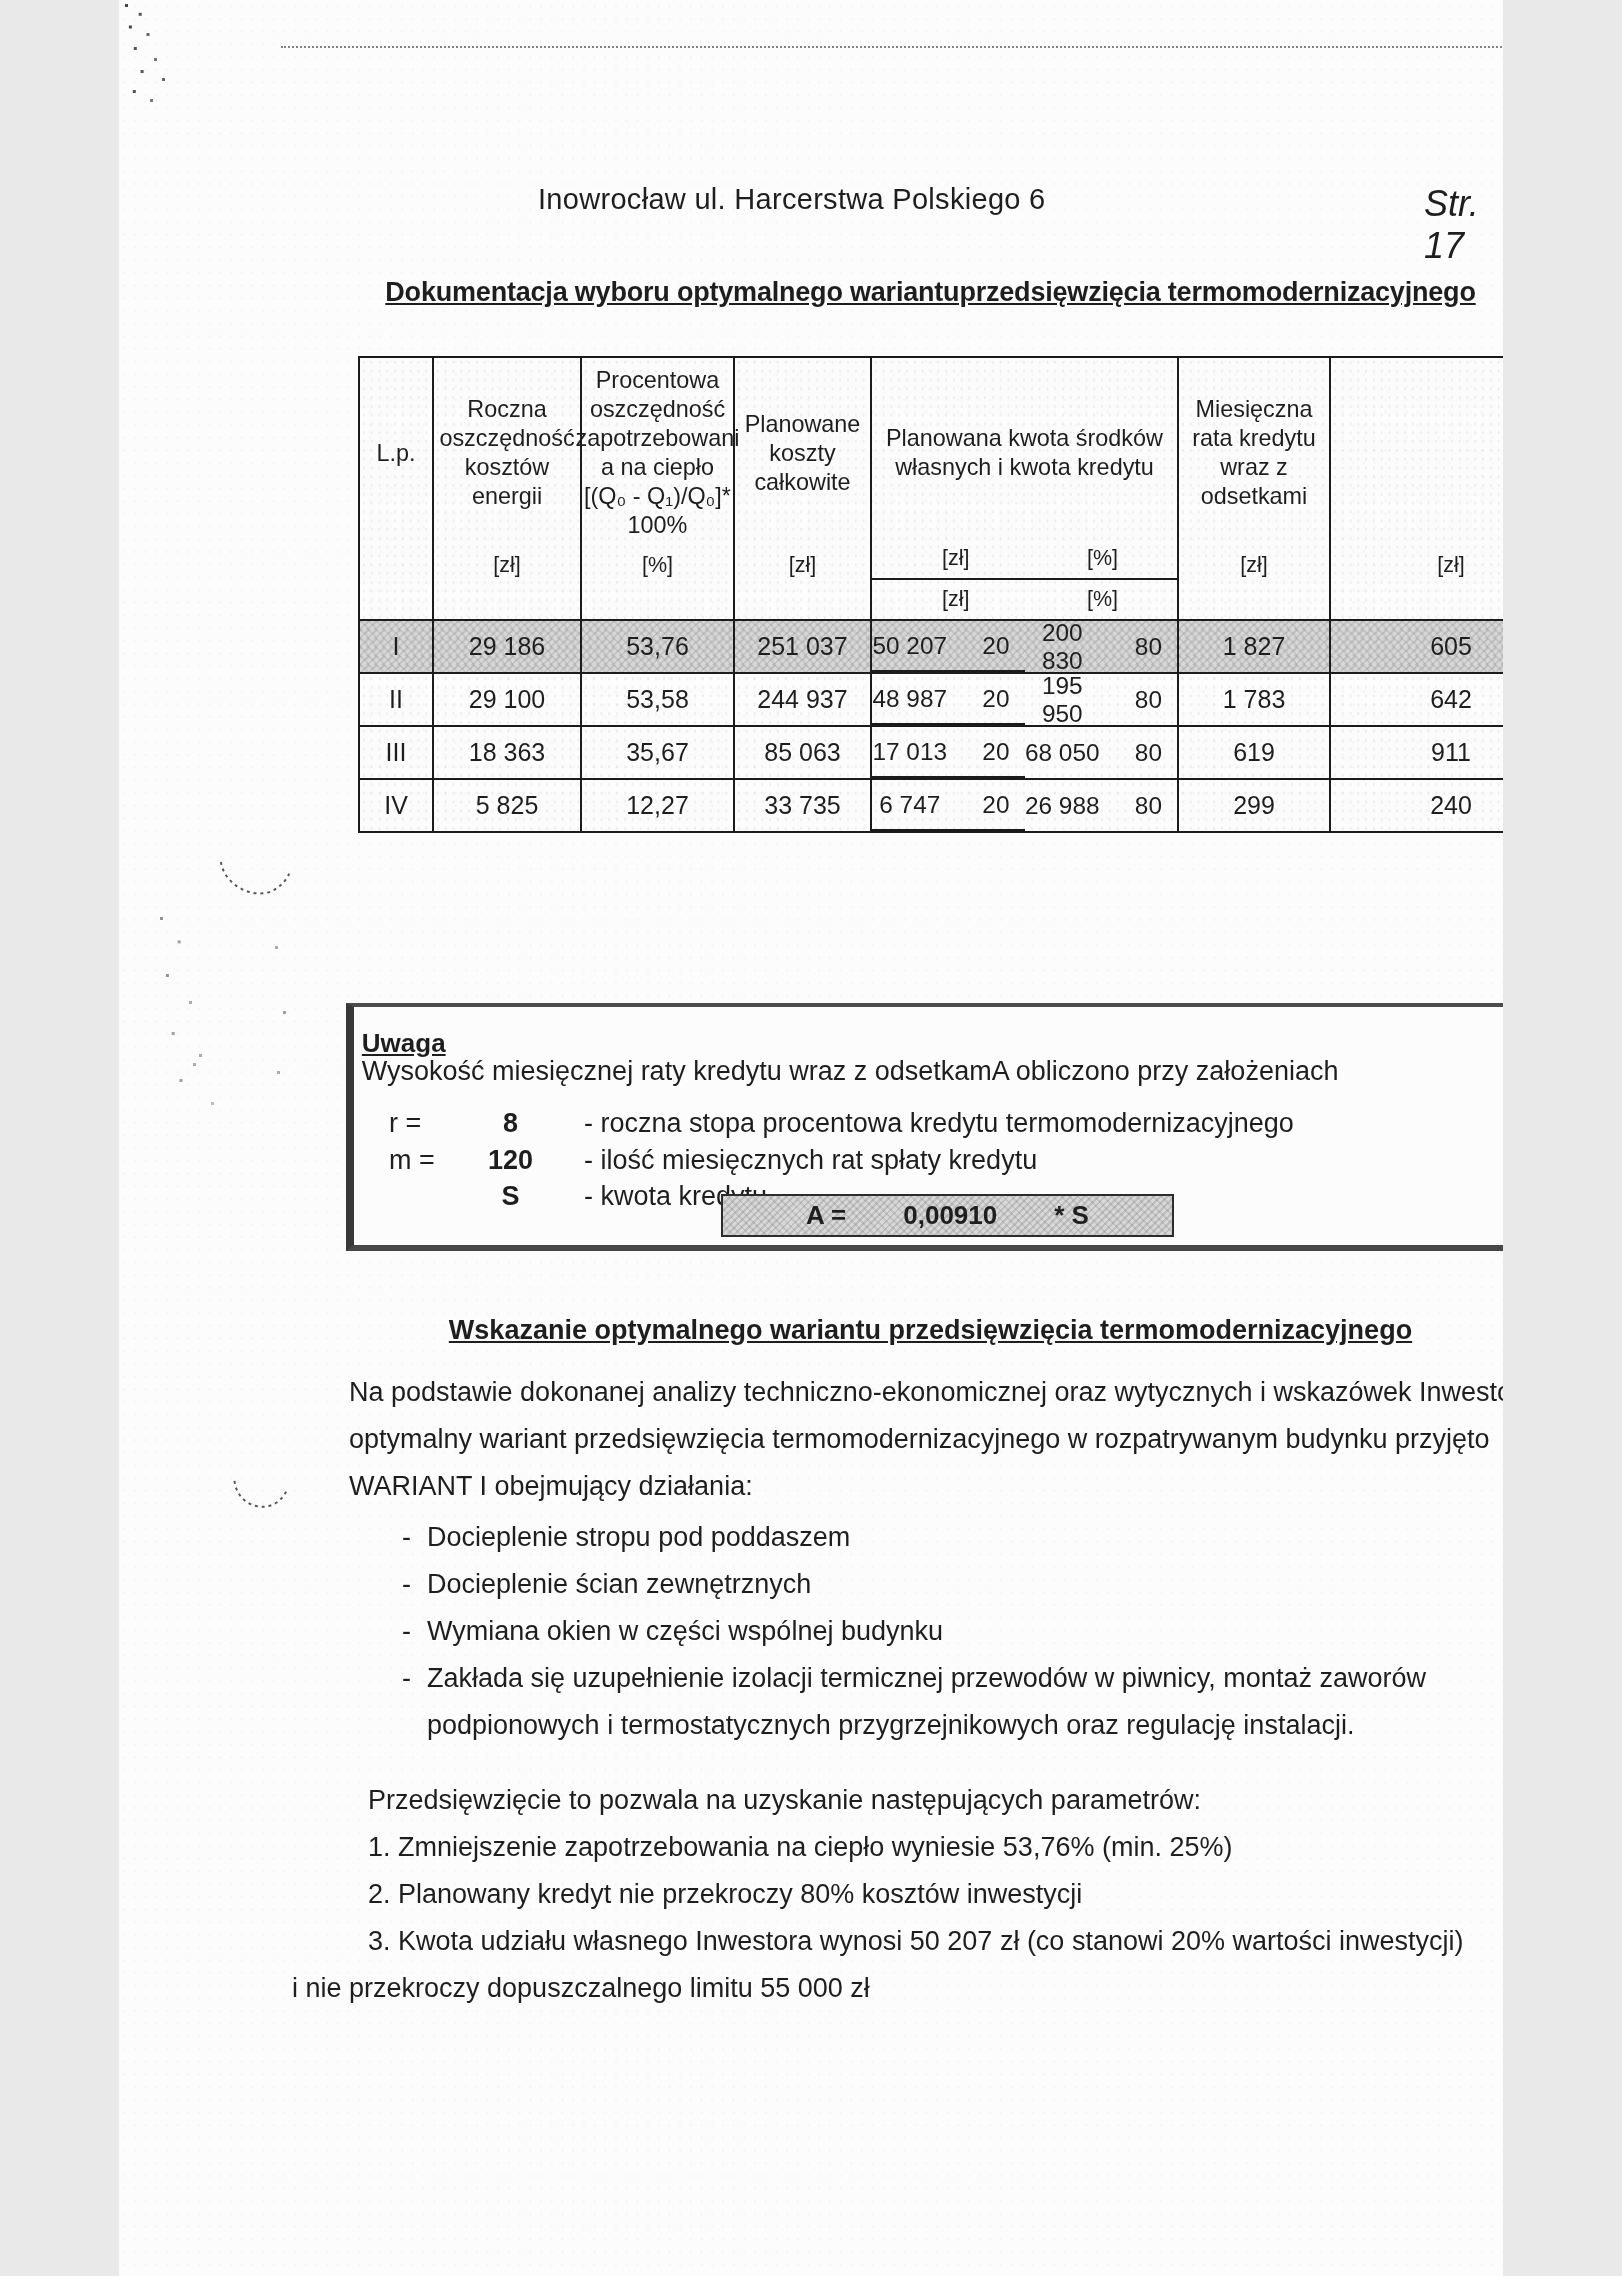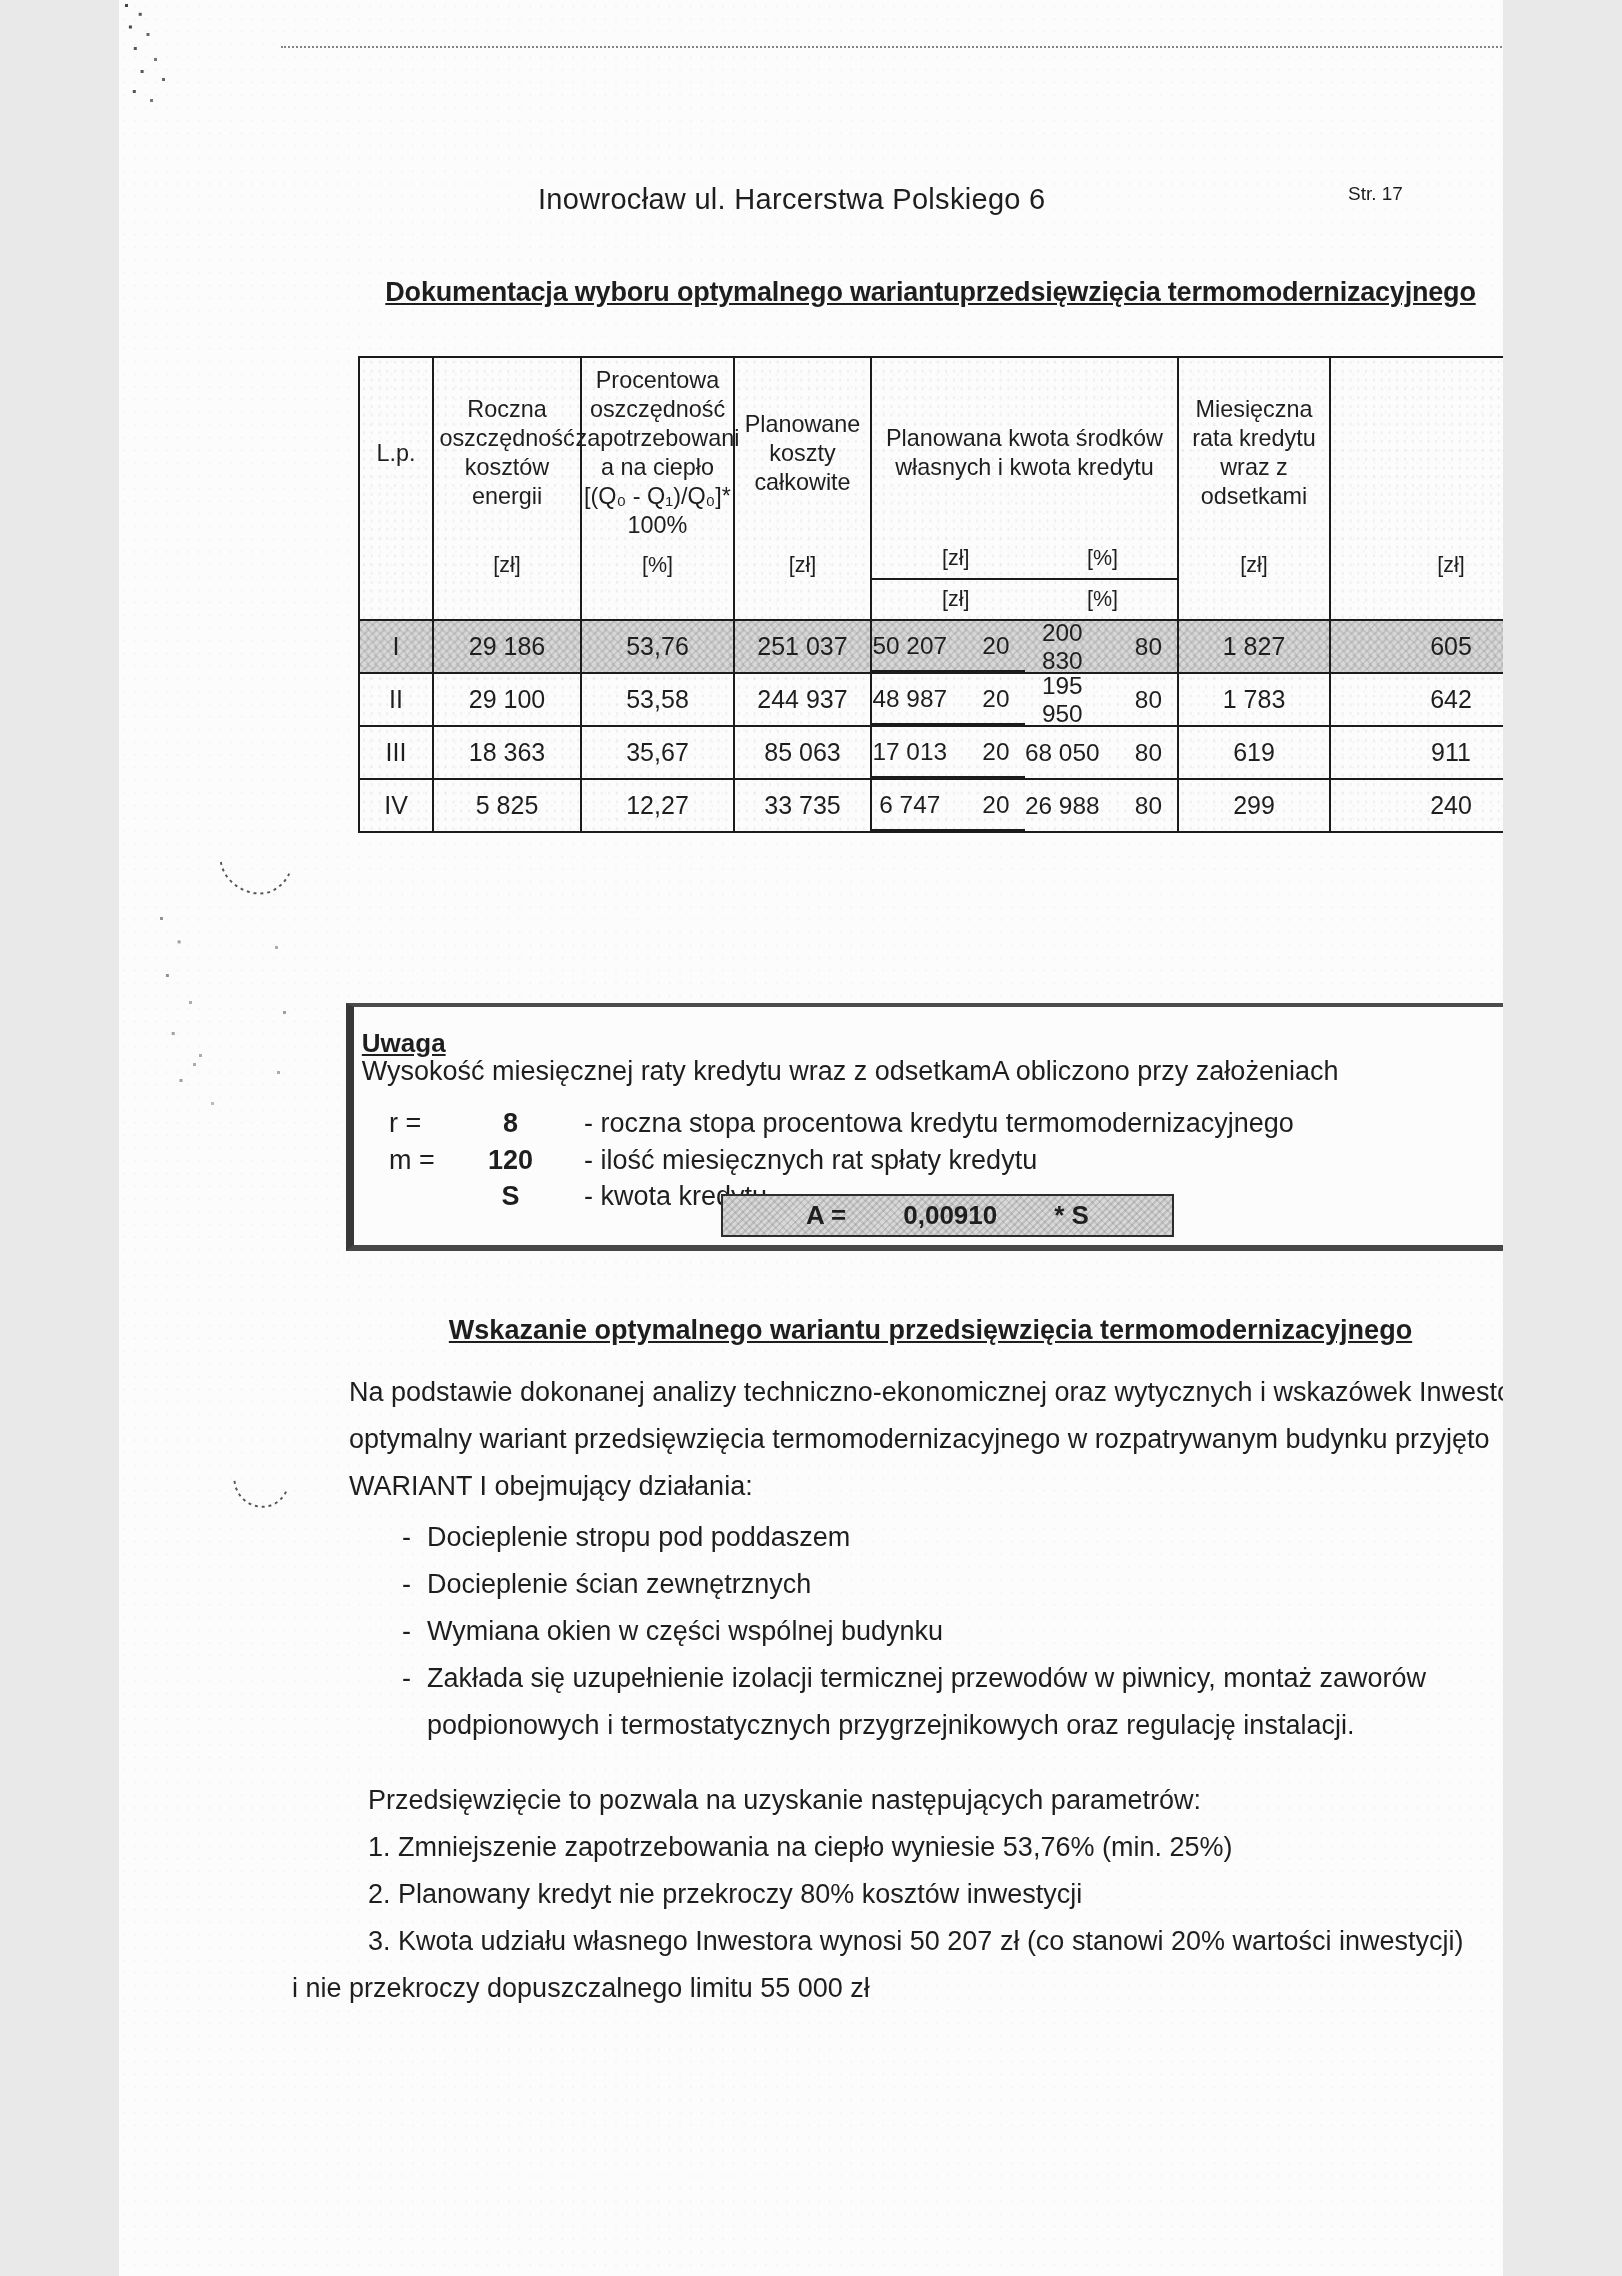--- a/index.html
+++ b/index.html
@@ -16,21 +16,21 @@
   .scan-line{left:162px;top:46px;width:1428px;height:0;border-top:2.9px dotted #6e6e6e;opacity:.85;}
   .corner-noise{left:5.9px;top:3.9px;width:2.9px;height:2.9px;background:#444;
     box-shadow:13.7px 8.8px 0 #555, 3.9px 21.5px 0 #444, 21.5px 29px 0 #666, 8.8px 43px 0 #555,
       29px 54px 0 #777, 15.6px 66px 0 #555, 37px 74px 0 #666, 7.8px 86px 0 #555, 25px 95px 0 #777;}
   .left-noise{left:41px;top:917px;width:2.9px;height:2.9px;background:#777;opacity:.8;
     box-shadow:17.6px 23.4px 0 #888, 5.9px 57px 0 #777, 29px 84px 0 #999, 11.7px 115px 0 #888,
       39px 137px 0 #999, 19.5px 162px 0 #888, 51px 185px 0 #aaa, 33px 146px 0 #999,
       115px 29px 0 #999, 123px 94px 0 #888, 117px 154px 0 #999;}
   
   .doc-header-left{left:419px;top:183px;font-size:29px;letter-spacing:0.3px;}
-  .doc-header-right{left:1229px;top:183px;font-size:19px;}
+  .doc-header-right{left:1305px;top:183px;font-size:36px;font-style:italic;}
   .doc-title{left:0;top:277px;width:1623px;text-align:center;font-size:27px;font-weight:bold;
     text-decoration:underline;letter-spacing:-0.2px;}
   
   .ttable{left:239px;top:356px;display:grid;
     grid-template-columns:74px 148px 153px 137px 307px 152px 242px;
     grid-template-rows:263px 53px 53px 53px 53px;
     border-top:2.9px solid #1b1b1b;border-left:2.9px solid #1b1b1b;
     font-size:23.4px;}
   .ttable>div{border-right:2.9px solid #1b1b1b;border-bottom:2.9px solid #1b1b1b;box-sizing:border-box;
     background-image:radial-gradient(rgba(0,0,0,.05) 1px, transparent 1px);background-size:7.8px 8.8px;}

